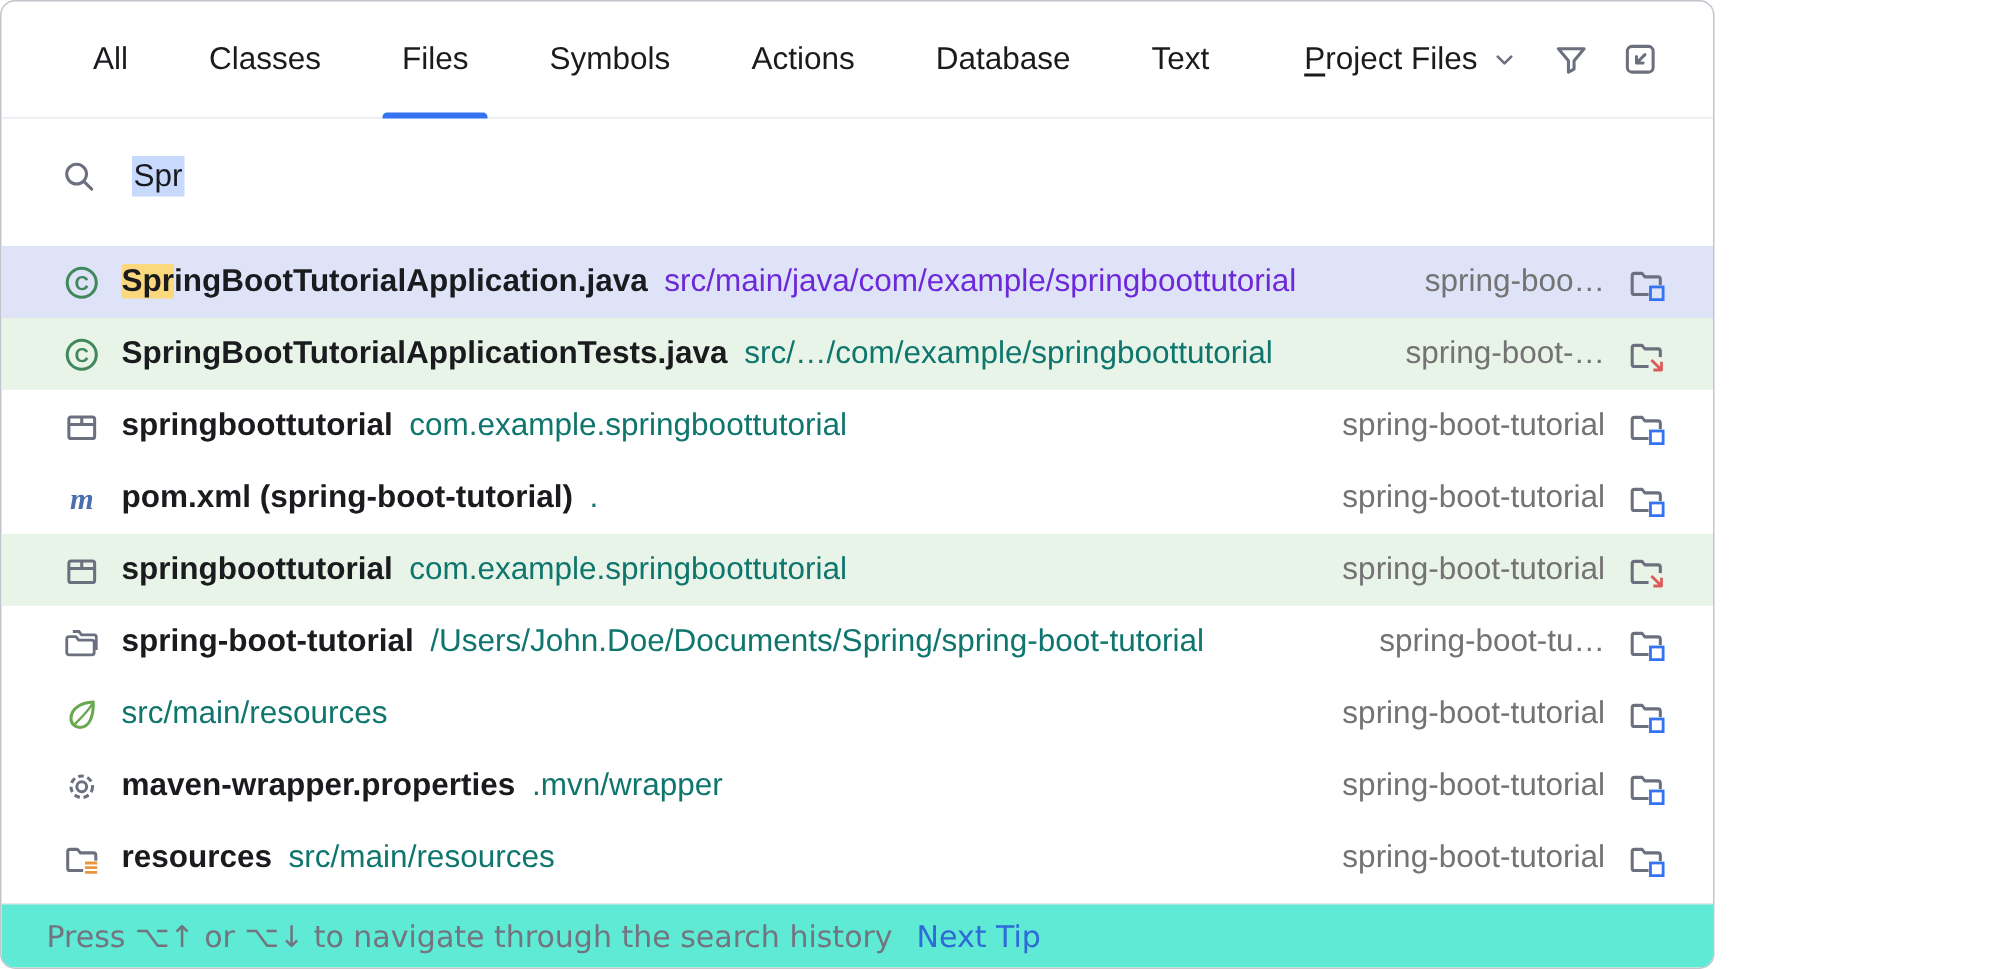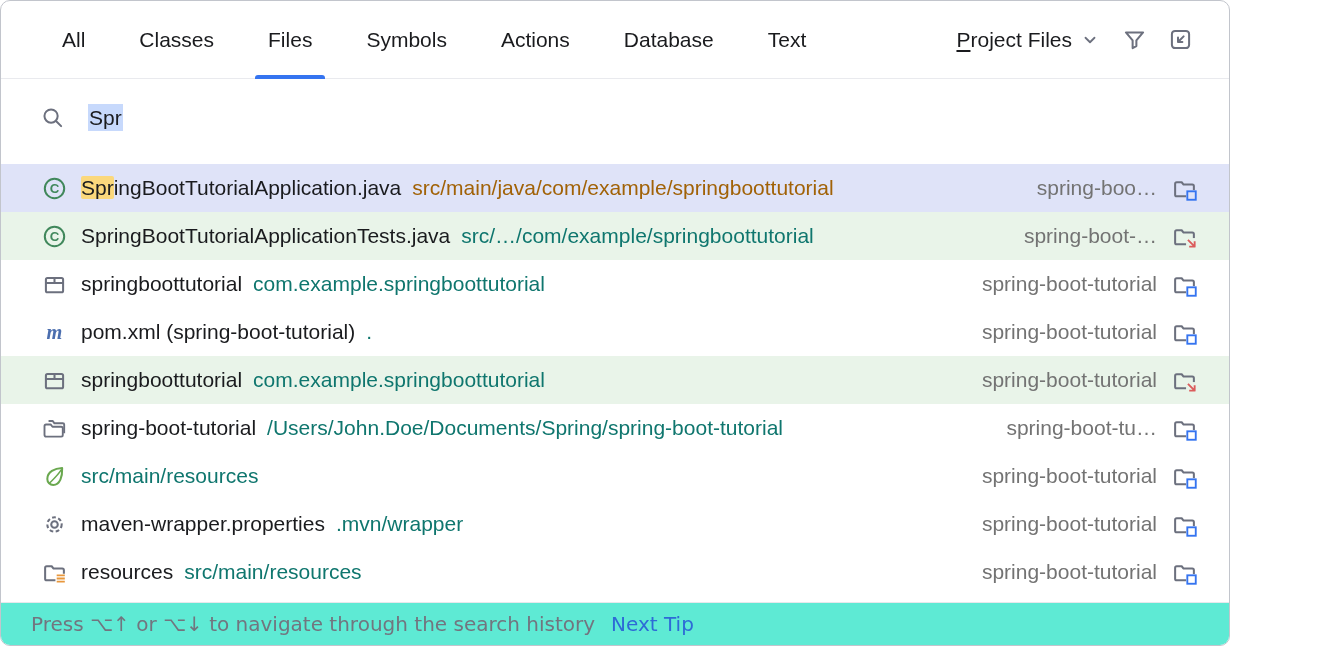--- a/index.html
+++ b/index.html
@@ -4,21 +4,21 @@
 <style>
   * { box-sizing: border-box; margin: 0; padding: 0; }
   html,body { background:#fff; }
   body {
     width: 1330px; height: 646px;
     font-family: "Liberation Sans", "DejaVu Sans", sans-serif;
     color: #1a1b1e;
     overflow: hidden;
   }
   .window {
-    width: 1230px; height: 646px;
+    width: 1143px; height: 646px;
     background: #fff;
     border: 1px solid #c2c5cc;
     border-radius: 10px;
     display: flex; flex-direction: column;
     overflow: hidden;
   }
 
   
   .tabbar {
     flex: 0 0 78px;
@@ -68,23 +68,23 @@
     font-size: 21px; white-space: nowrap;
     cursor: pointer;
   }
   .row.selected { background: #dfe3f8; }
   .row.added    { background: #e9f4e9; }
   .ricon {
     width: 26px; height: 26px; flex: 0 0 26px;
     display: flex; align-items: center; justify-content: center;
     margin-right: 14px;
   }
-  .rname { color: #1a1b1e; margin-right: 11px; }
+  .rname { color: #1a1b1e; margin-right: 11px; font-weight: bold; }
   .rpath { color: #0f766e; overflow: hidden; text-overflow: ellipsis; }
-  .row.selected .rpath { color: #a16207; }
+  .row.selected .rpath { color: #6d28d9; }
   .rmodule { margin-left: auto; color: #737373; padding-left: 20px; margin-right: 14px; }
   .micon {
     width: 26px; height: 26px; flex: 0 0 26px;
     display: flex; align-items: center; justify-content: center;
   }
   .hl { background: #fbd87c; border-radius: 2px; }
 
   
   .footer {
     margin-top: auto;

